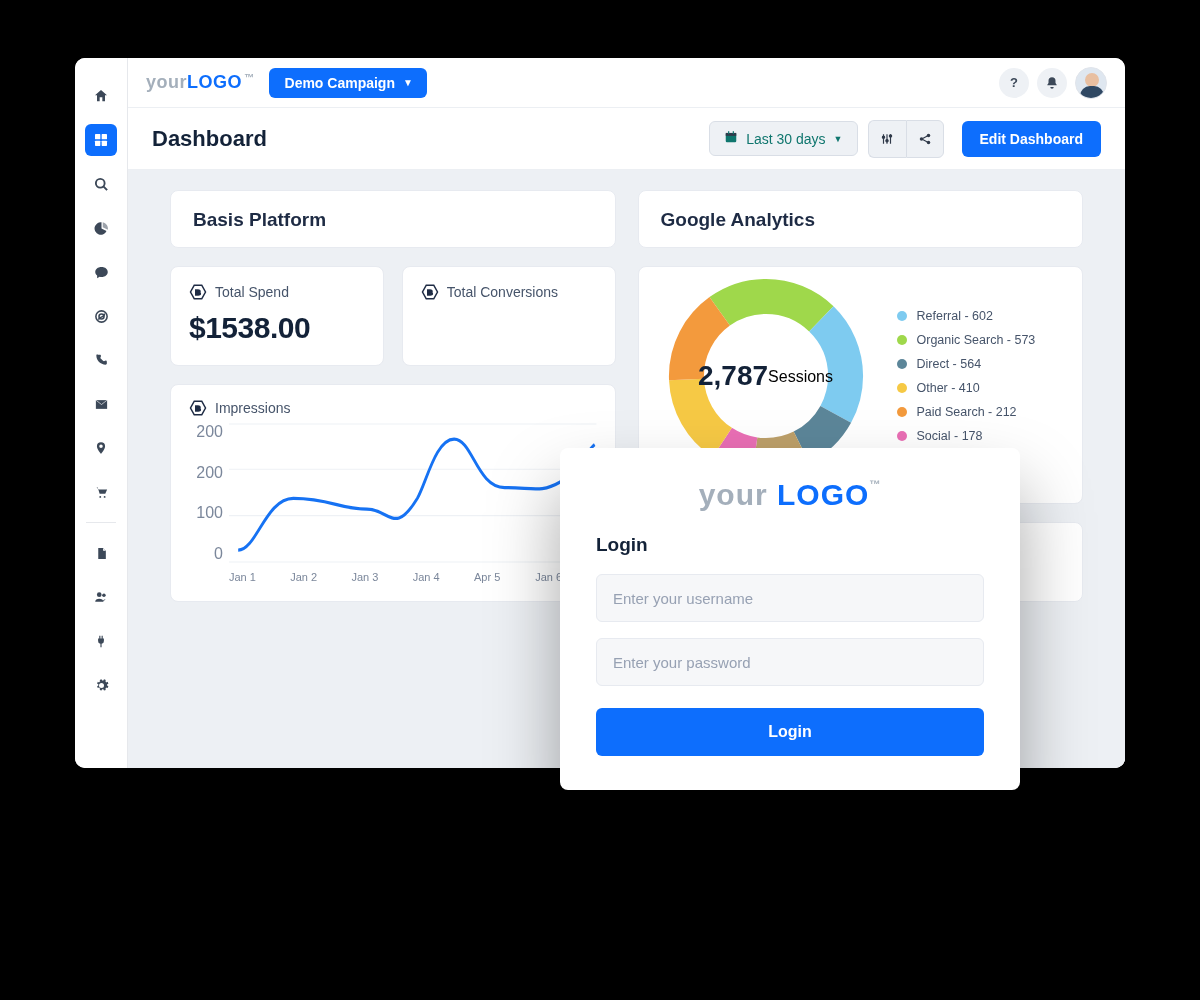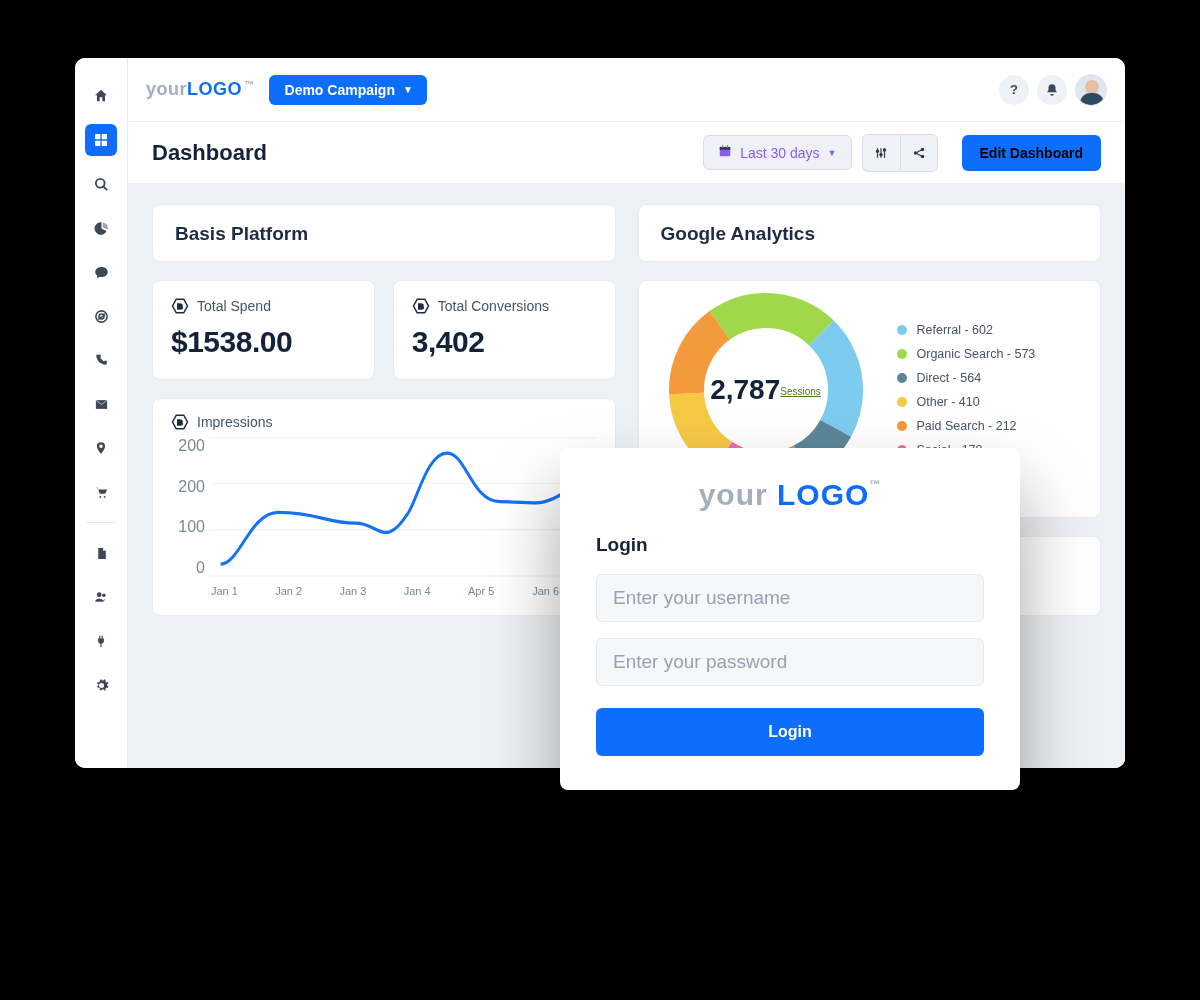--- a/index.html
+++ b/index.html
@@ -44,21 +44,21 @@
     color: #fff;
   }
   .sidebar hr {
     width: 30px;
     border: none; border-top: 1px solid #e6e8ec;
     margin: 8px 0;
   }
   
   .main { flex: 1; display: flex; flex-direction: column; background:#fff; }
   .topbar {
-    height: 64px;
+    height: 50px;
     display: flex; align-items: center;
     padding: 0 18px;
     border-bottom: 1px solid #eceff3;
   }
   .logo { font-weight: 800; font-size: 18px; letter-spacing: 0.5px; }
   .logo .y { color:#a4afbb; font-weight:600; }
   .logo .l { color:#0d6efd; }
   .logo .tm { font-size:10px; color:#a4afbb; vertical-align: top; margin-left:2px; }
   .campaign-pill {
     margin-left: 14px;
@@ -84,43 +84,43 @@
     display:flex; align-items:center;
     padding: 0 24px;
     border-bottom: 1px solid #eceff3;
   }
   .page-title { font-size: 22px; font-weight: 800; color:#132238; }
   .subheader-spacer { flex:1; }
   .date-btn {
     display:flex; align-items:center; gap:8px;
     background:#eef1f5; border:1px solid #d9dee6;
     padding: 8px 14px; border-radius:6px;
-    font-size:14px; color:#8b5cf6; font-weight:500;
+    font-size:14px; color:#0f766e; font-weight:500;
   }
   .icon-btn {
     width:38px; height:38px;
     background:#eef1f5; border:1px solid #d9dee6;
     border-radius:6px;
     display:flex;align-items:center;justify-content:center;
     color:#303a4a; font-size:14px;
   }
   .icon-btn.half { width:38px; }
   .btn-group { display:flex; margin-left:10px; }
   .btn-group .icon-btn:first-child{border-radius:6px 0 0 6px; border-right:none;}
   .btn-group .icon-btn:last-child{border-radius:0 6px 6px 0;}
   .edit-btn {
-    margin-left:24px;
-    background:#0d6efd; color:#000000; border:none;
+    margin-left:18px;
+    background:#0d6efd; color:#ffffff; border:none;
     padding: 10px 18px; border-radius:6px;
     font-size:14px; font-weight:600;
   }
 
   .content {
     flex:1; background:#edf0f4;
-    padding: 20px 24px;
+    padding: 20px 42px;
     display:flex; gap:22px;
     overflow:hidden;
   }
   .col { flex:1; display:flex; flex-direction:column; gap:18px; }
 
   .card {
     background:#fff; border-radius:8px;
     border:1px solid #e7eaf0;
   }
   .card-header {
@@ -146,21 +146,21 @@
   .grid line{ stroke:#eef1f5; }
   .series { fill:none; stroke:#1672f3; stroke-width:3; }
   .xax { position:absolute; left:40px; right:0; bottom:0; display:flex; font-size:11px; color:#7b879b;}
   .xax span{ flex:1; text-align:left; }
 
   
   .ga-body { display:flex; align-items:center; padding: 4px 22px 22px; gap:26px; }
   .donut-wrap { position:relative; width:210px; height:210px; }
   .donut-center { position:absolute; inset:0; display:flex; align-items:center; justify-content:center; }
   .donut-center .big { font-size:28px; font-weight:800; color:#132238; }
-  .donut-center .sub { font-size:10px; color:#4d7c0f; margin-top:2px;text-decoration:underline; }
+  .donut-center .sub { font-size:16px; color:#000000; margin-top:2px; }
   .legend { display:flex; flex-direction:column; gap:10px; font-size:12.5px; color:#46546a; }
   .legend-row { display:flex; align-items:center; gap:10px; white-space:nowrap;}
   .dot{ width:10px; height:10px; border-radius:50%; }
 
   .empty-panel { height:80px; }
 
   
   .login {
     position:absolute;
     top:448px; left:560px;
@@ -171,21 +171,21 @@
     box-shadow: 0 40px 70px rgba(0,0,0,0.35);
   }
   .login .big-logo { text-align:center; font-weight:800; font-size:30px; letter-spacing:1px; margin-bottom:8px;}
   .login .big-logo .y { color:#a4afbb; font-weight:600;}
   .login .big-logo .l { color:#0d6efd; }
   .login .big-logo .tm { font-size:11px; color:#a4afbb; vertical-align:top;}
   .login h3 { font-size:19px; font-weight:800; color:#132238; margin:22px 0 18px; }
   .login input {
     width:100%; height:48px;
     background:#f6f7f9; border:1px solid #e7eaf0;
-    border-radius:6px; padding:0 16px; font-size:19px;
+    border-radius:6px; padding:0 16px; font-size:15px;
     margin-bottom:16px; color:#333;
   }
   .login input::placeholder{ color:#97a1b3; }
   .login button {
     width:100%; height:48px;
     background:#0d6efd; color:#fff; border:none;
     border-radius:6px; font-size:16px; font-weight:600;
     margin-top:6px;
   }
 </style>
@@ -364,21 +364,20 @@
           <div class="stat-card">
             <div class="stat-label">
               <span class="hex">
                 <svg width="18" height="18" viewBox="0 0 24 24" fill="none" stroke="#1e2b44" stroke-width="2">
                     <polygon points="7,3 17,3 22,12 17,21 7,21 2,12"></polygon>
                     <text x="12" y="16" font-size="10" font-weight="800" text-anchor="middle" fill="#1e2b44">B</text>
                   </svg>
               </span>
               <span>Total Conversions</span>
             </div>
-            <div class="stat-value">3,402</div>
           </div>
         </div>
         <div class="card imp-card">
           <div class="imp-head">
             <span class="hex">
               <svg width="18" height="18" viewBox="0 0 24 24" fill="none" stroke="#1e2b44" stroke-width="2">
                   <polygon points="7,3 17,3 22,12 17,21 7,21 2,12"></polygon>
                   <text x="12" y="16" font-size="10" font-weight="800" text-anchor="middle" fill="#1e2b44">B</text>
                 </svg>
             </span>

